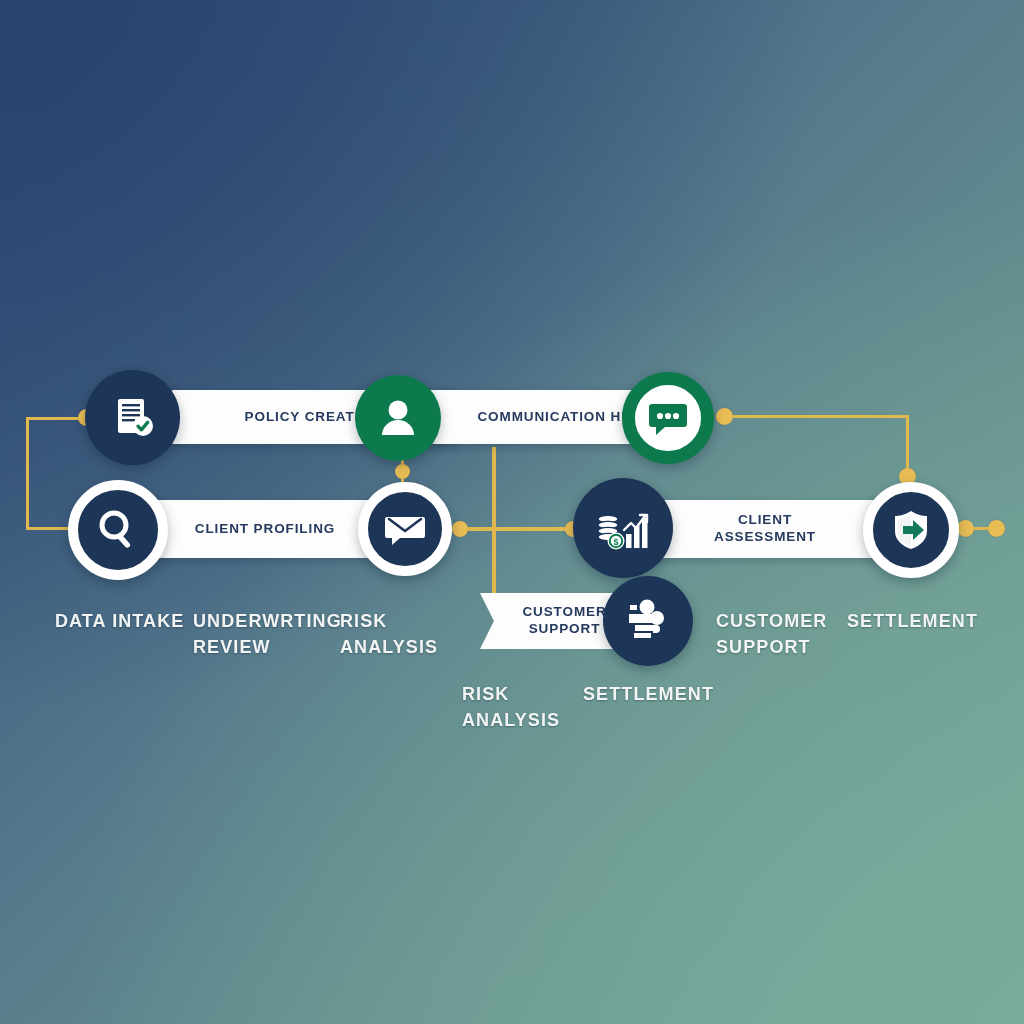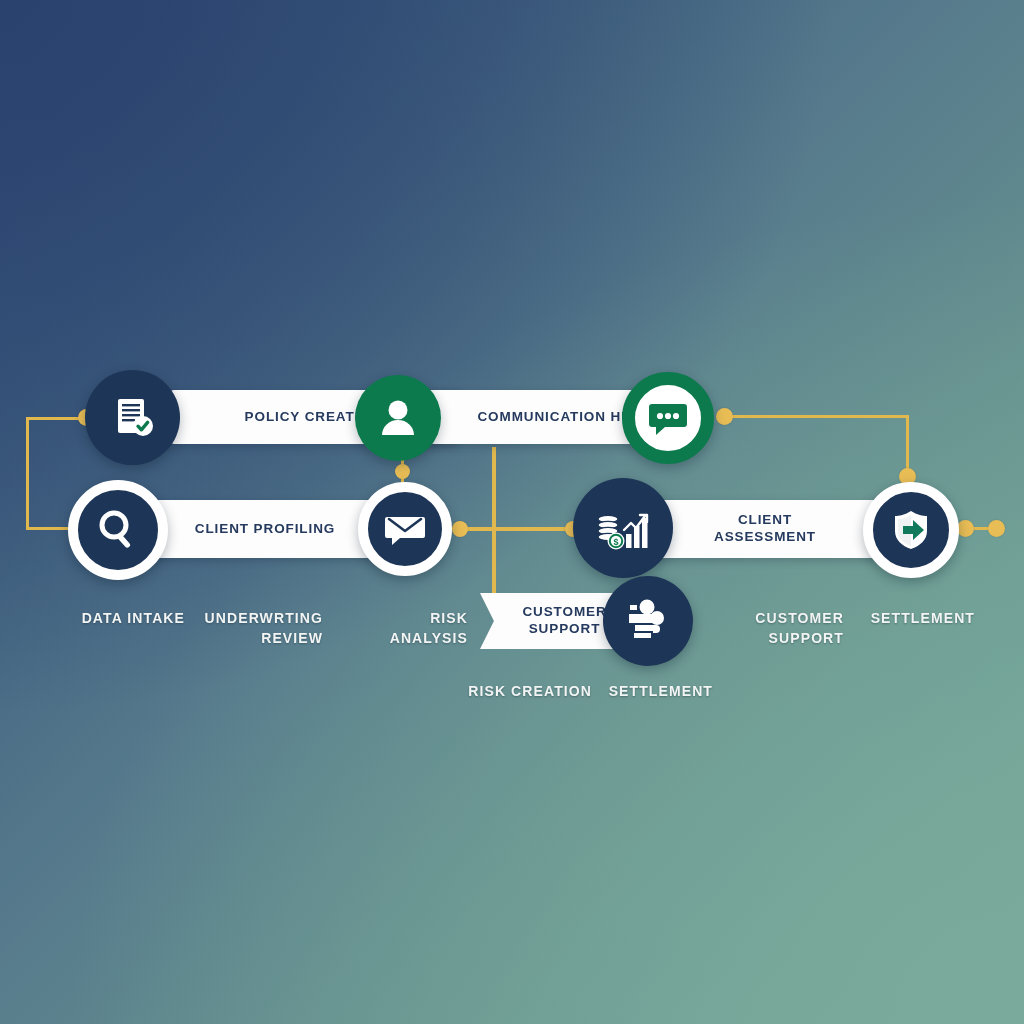--- a/index.html
+++ b/index.html
@@ -43,22 +43,22 @@
     display:flex;align-items:center;justify-content:center;
     box-sizing:border-box;
   }
   .node.navy{background:#1d3557;}
   .node.green{background:#0c7a4d;}
   .node.ring-white{border:10px solid #ffffff;background:#1d3557;box-shadow:0 4px 12px rgba(8,22,40,.3);}
   .node.ring-green{border:13px solid #0c7a4d;background:#ffffff;box-shadow:0 4px 12px rgba(8,22,40,.28);}
   .node svg{display:block;}
   
   .caption{
-    position:absolute;color:#f2f5f4;font-size:14px;font-weight:600;
-    letter-spacing:1.1px;text-align:right;line-height:1.45;
+    position:absolute;color:#f2f5f4;font-size:18px;font-weight:600;
+    letter-spacing:1.1px;text-align:left;line-height:1.45;
     text-shadow:0 1px 2px rgba(10,25,40,.35);
   }
 </style>
 </head>
 <body>
 
 <div id="canvas">
 
   <div class="gold-line" style="left:26px;top:417px;width:60px;height:3px;"></div>
   <div class="gold-line" style="left:26px;top:417px;width:3px;height:112px;"></div>
@@ -228,20 +228,20 @@
   <div class="caption" style="left:716px;top:608px;width:128px;">
     <span>CUSTOMER</span><br>
     <span>SUPPORT</span>
   </div>
 
   <div class="caption" style="left:847px;top:608px;width:128px;">
     <span>SETTLEMENT</span>
   </div>
 
   <div class="caption" style="left:462px;top:681px;width:130px;">
-    <span>RISK CREATION</span>
+    <span>RISK ANALYSIS</span>
   </div>
 
   <div class="caption" style="left:583px;top:681px;width:130px;">
     <span>SETTLEMENT</span>
   </div>
 
 </div>
 
 </body></html>

